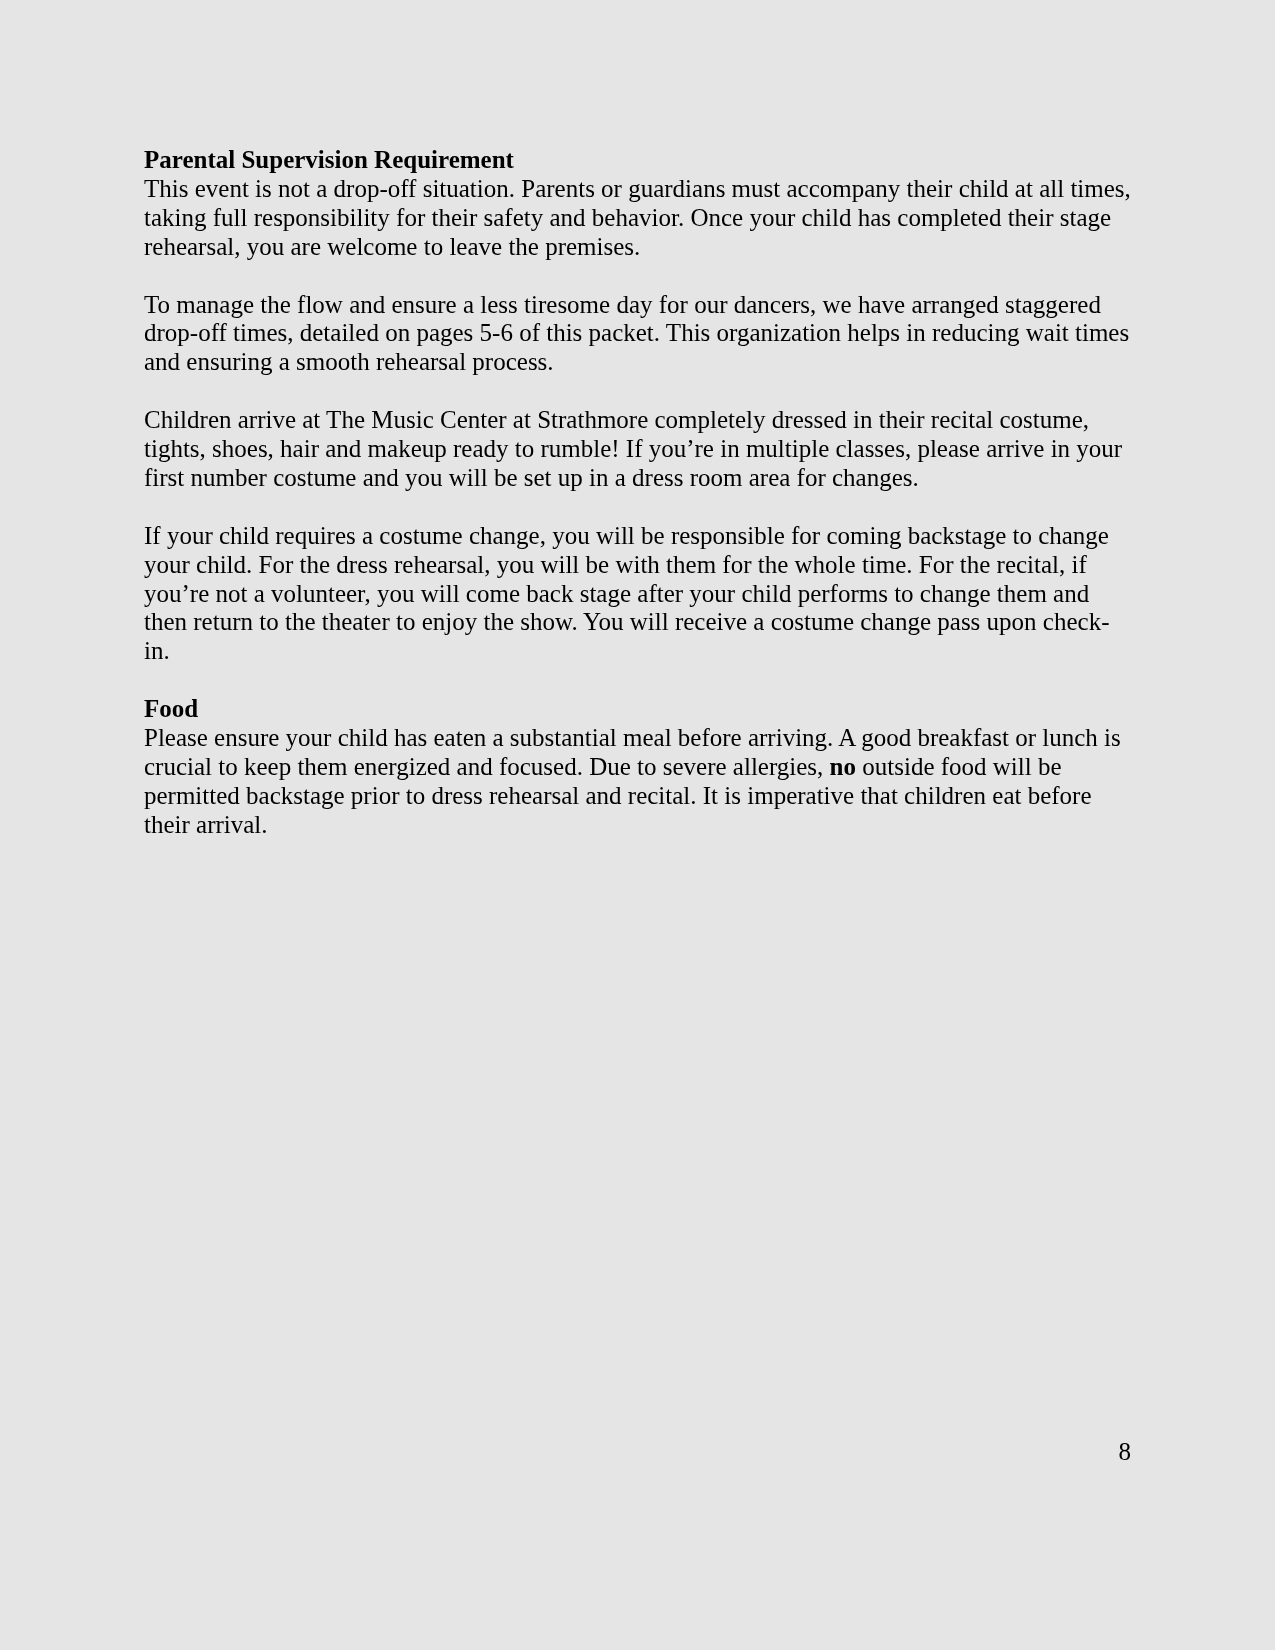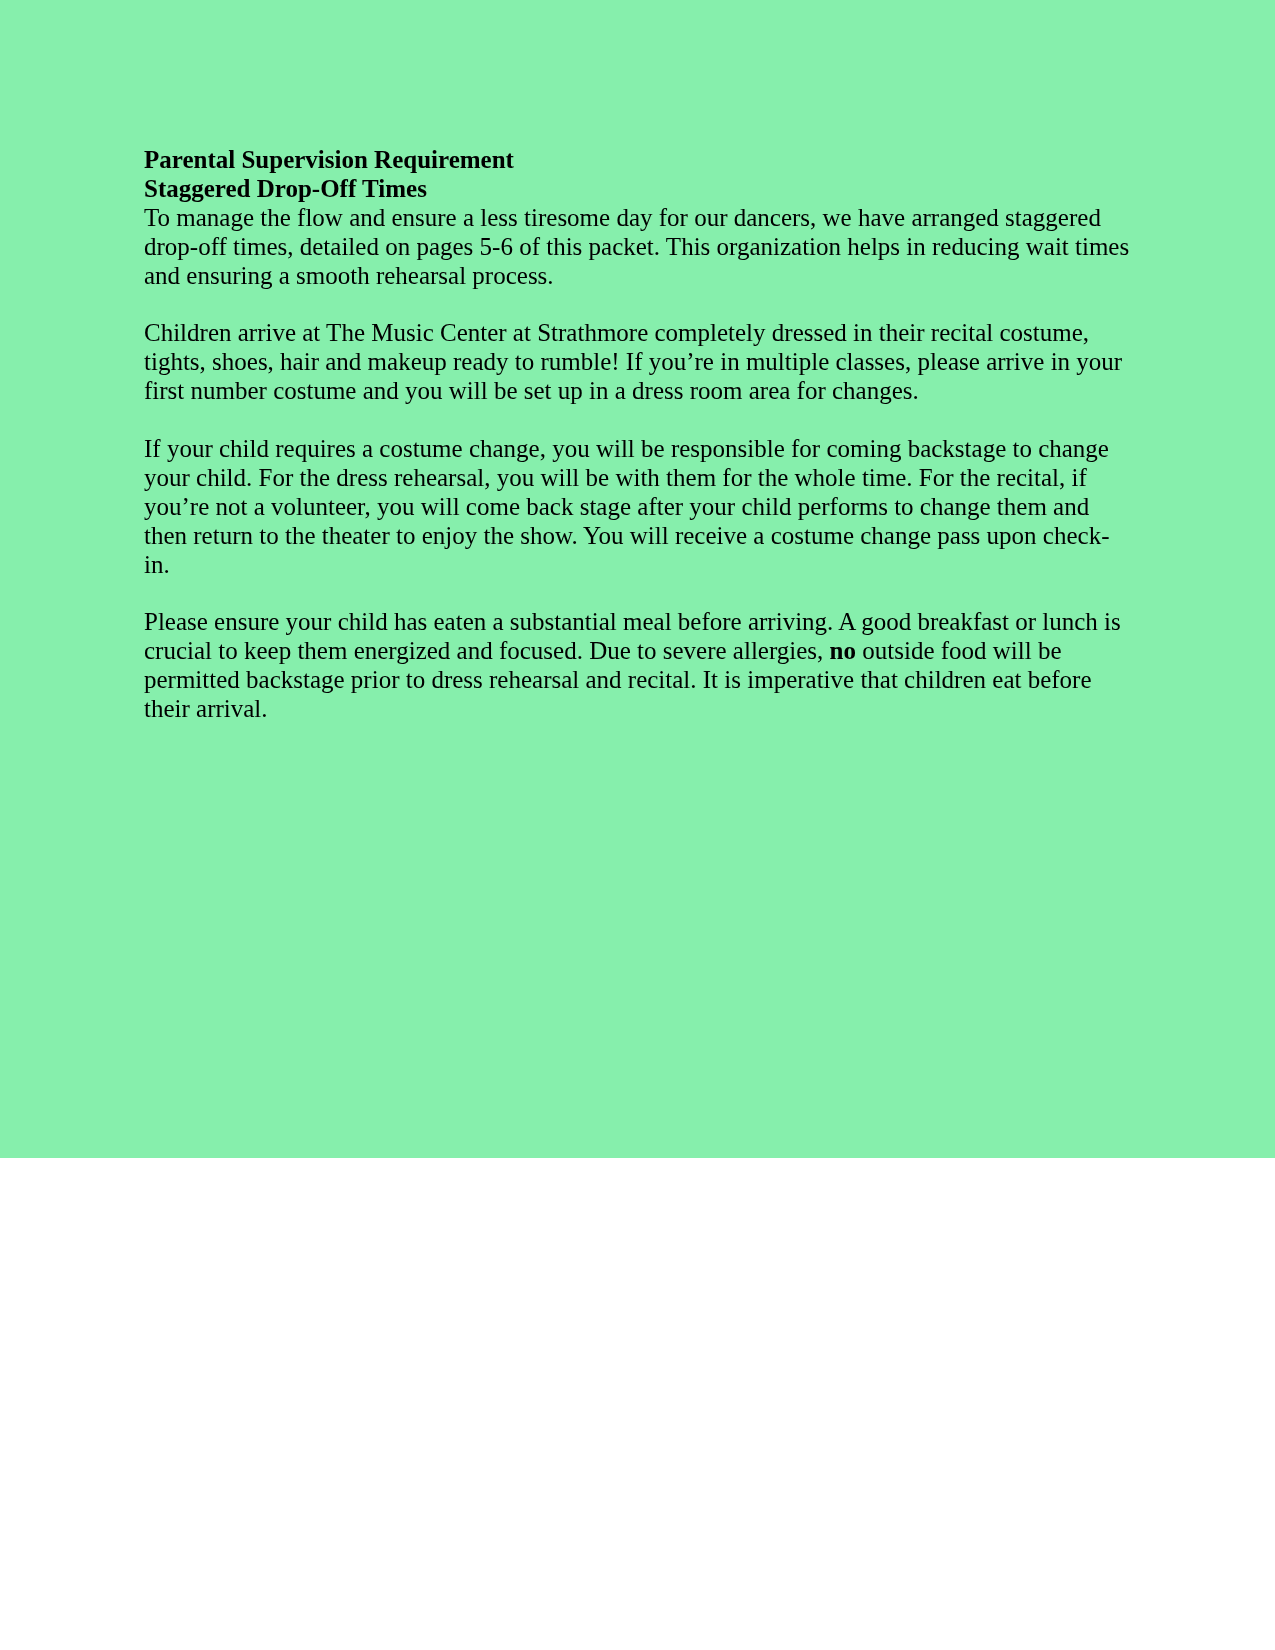--- a/index.html
+++ b/index.html
@@ -3,22 +3,22 @@
 <meta charset="utf-8">
 <style>
   html, body {
     margin: 0;
     padding: 0;
     background: #ffffff;
   }
   .page {
     position: relative;
     width: 1275px;
-    height: 1158px;
-    background: #86efac;
+    height: 1650px;
+    background: #e5e5e5;
     color: #000000;
     font-family: "Liberation Serif", "DejaVu Serif", serif;
     font-size: 25px;
     line-height: 28.9px;
     box-sizing: border-box;
     padding: 146px 144px 8px 144px;
     overflow: hidden;
   }
   .doc-section { margin: 0; }
   .doc-section h3 {
@@ -40,34 +40,35 @@
     line-height: 28.9px;
   }
 </style>
 </head>
 <body>
 
 <div class="page">
 
   <div class="doc-section">
     <h3>Parental Supervision Requirement</h3>
+    <p>This event is not a drop-off situation. Parents or guardians must accompany their child at all times, taking full responsibility for their safety and behavior. Once your child has completed their stage rehearsal, you are welcome to leave the premises.</p>
   </div>
 
   <div class="doc-section">
-    <h3>Staggered Drop-Off Times</h3>
     <p>To manage the flow and ensure a less tiresome day for our dancers, we have arranged staggered drop-off times, detailed on pages 5-6 of this packet. This organization helps in reducing wait times and ensuring a smooth rehearsal process.</p>
   </div>
 
   <div class="doc-section">
     <p>Children arrive at The Music Center at Strathmore completely dressed in their recital costume, tights, shoes, hair and makeup ready to rumble! If you’re in multiple classes, please arrive in your first number costume and you will be set up in a dress room area for changes.</p>
   </div>
 
   <div class="doc-section">
     <p>If your child requires a costume change, you will be responsible for coming backstage to change your child. For the dress rehearsal, you will be with them for the whole time. For the recital, if you’re not a volunteer, you will come back stage after your child performs to change them and then return to the theater to enjoy the show. You will receive a costume change pass upon check-in.</p>
   </div>
 
   <div class="doc-section">
+    <h3>Food</h3>
     <p><span>Please ensure your child has eaten a substantial meal before arriving. A good breakfast or lunch is crucial to keep them energized and focused. Due to severe allergies, </span><b>no</b><span> outside food will be permitted backstage prior to dress rehearsal and recital. It is imperative that children eat before their arrival.</span></p>
   </div>
 
   <div class="page-number">8</div>
 
 </div>
 
 </body></html>

